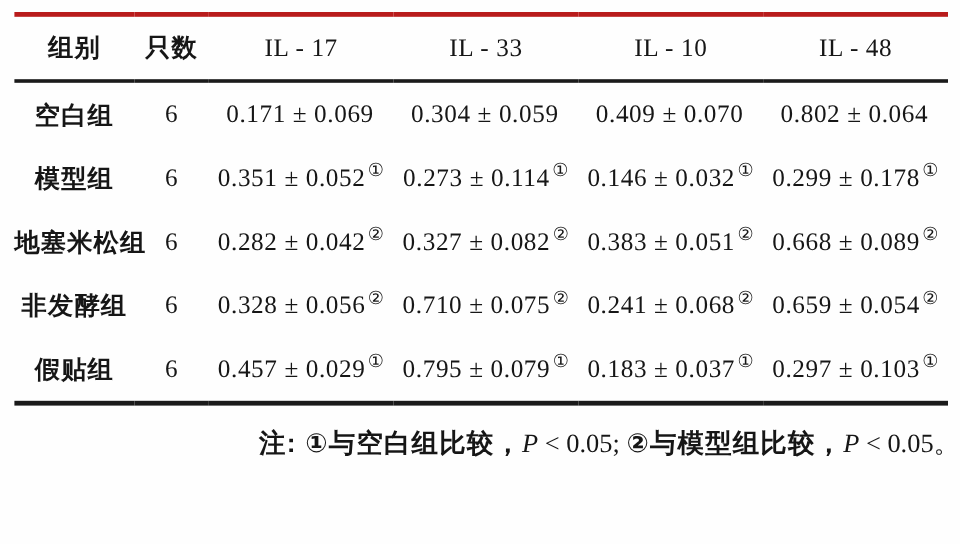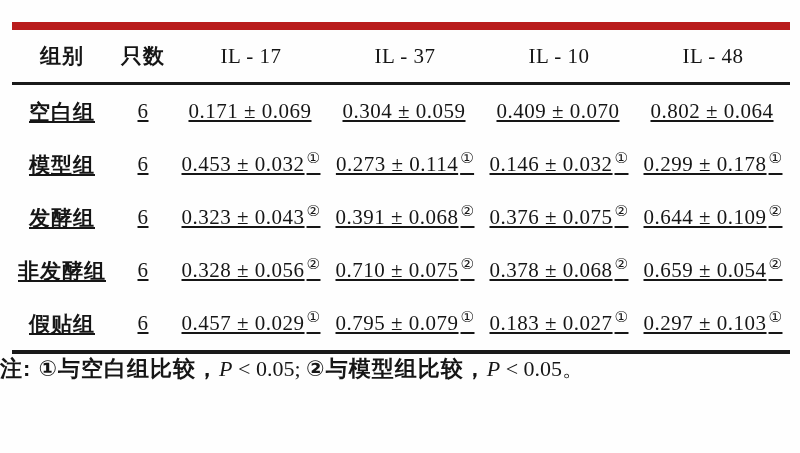--- a/index.html
+++ b/index.html
@@ -13,56 +13,57 @@
     height: 453px;
     background: #fefefe;
     overflow: hidden;
     color: #161616;
     font-family: "Liberation Sans", sans-serif;
   }
   table.data-table {
     border-collapse: collapse;
     table-layout: fixed;
     width: 778px;
-    margin: 22px 0 0 12px;
-    border-top: 8px solid #b91c1c;
+    margin: 10px 0 0 12px;
+    border-top: 4px solid #b91c1c;
     border-bottom: 4px solid #1a1a1a;
   }
   table.data-table thead tr {
     border-bottom: 3px solid #1a1a1a;
   }
   th, td {
     text-align: center;
     vertical-align: middle;
     padding: 0;
     white-space: nowrap;
     font-weight: normal;
   }
   thead th { height: 52px; }
-  tbody td { height: 53px; text-decoration: underline; }
+  tbody td { height: 53px; }
   .cn {
     font-family: "Liberation Sans", "DejaVu Sans", sans-serif;
     font-weight: 700;
     font-size: 21px;
     letter-spacing: 1px;
   }
   .num {
     font-family: "Liberation Serif", "DejaVu Serif", serif;
     font-size: 21px;
     letter-spacing: 0.5px;
   }
   .mark {
     font-family: "DejaVu Sans", sans-serif;
     font-size: 15px;
     position: relative;
     top: -8px;
     margin-left: 2px;
   }
   .footnote {
-    text-align: left;
+    margin-top: 17px;
+    text-align: right;
     font-size: 22px;
     line-height: 30px;
   }
   .footnote .fcn {
     font-family: "Liberation Sans", "DejaVu Sans", sans-serif;
     font-weight: 700;
     letter-spacing: 1px;
   }
   .footnote .fp {
     font-family: "Liberation Serif", "DejaVu Serif", serif;
@@ -85,64 +86,64 @@
         <col style="width:154px">
       <col style="width:154px">
         <col style="width:154px">
         <col style="width:154px">
     </colgroup>
     <thead>
       <tr>
         <th class="cn">组别</th>
         <th class="cn">只数</th>
         <th class="num">IL - 17</th>
-        <th class="num">IL - 37</th>
+        <th class="num">IL - 33</th>
         <th class="num">IL - 10</th>
         <th class="num">IL - 48</th>
       </tr>
     </thead>
     <tbody>
       <tr>
         <td class="cn">空白组</td>
         <td class="num">6</td>
         <td class="num"><span>0.171 ± 0.069</span><span class="mark"></span></td>
         <td class="num"><span>0.304 ± 0.059</span><span class="mark"></span></td>
         <td class="num"><span>0.409 ± 0.070</span><span class="mark"></span></td>
         <td class="num"><span>0.802 ± 0.064</span><span class="mark"></span></td>
       </tr>
       <tr>
         <td class="cn">模型组</td>
         <td class="num">6</td>
-        <td class="num"><span>0.453 ± 0.032</span><span class="mark">①</span></td>
+        <td class="num"><span>0.351 ± 0.052</span><span class="mark">①</span></td>
         <td class="num"><span>0.273 ± 0.114</span><span class="mark">①</span></td>
         <td class="num"><span>0.146 ± 0.032</span><span class="mark">①</span></td>
         <td class="num"><span>0.299 ± 0.178</span><span class="mark">①</span></td>
       </tr>
       <tr>
-        <td class="cn">发酵组</td>
+        <td class="cn">地塞米松组</td>
         <td class="num">6</td>
-        <td class="num"><span>0.323 ± 0.043</span><span class="mark">②</span></td>
-        <td class="num"><span>0.391 ± 0.068</span><span class="mark">②</span></td>
-        <td class="num"><span>0.376 ± 0.075</span><span class="mark">②</span></td>
-        <td class="num"><span>0.644 ± 0.109</span><span class="mark">②</span></td>
+        <td class="num"><span>0.282 ± 0.042</span><span class="mark">②</span></td>
+        <td class="num"><span>0.327 ± 0.082</span><span class="mark">②</span></td>
+        <td class="num"><span>0.383 ± 0.051</span><span class="mark">②</span></td>
+        <td class="num"><span>0.668 ± 0.089</span><span class="mark">②</span></td>
       </tr>
       <tr>
         <td class="cn">非发酵组</td>
         <td class="num">6</td>
         <td class="num"><span>0.328 ± 0.056</span><span class="mark">②</span></td>
         <td class="num"><span>0.710 ± 0.075</span><span class="mark">②</span></td>
-        <td class="num"><span>0.378 ± 0.068</span><span class="mark">②</span></td>
+        <td class="num"><span>0.241 ± 0.068</span><span class="mark">②</span></td>
         <td class="num"><span>0.659 ± 0.054</span><span class="mark">②</span></td>
       </tr>
       <tr>
         <td class="cn">假贴组</td>
         <td class="num">6</td>
         <td class="num"><span>0.457 ± 0.029</span><span class="mark">①</span></td>
         <td class="num"><span>0.795 ± 0.079</span><span class="mark">①</span></td>
-        <td class="num"><span>0.183 ± 0.027</span><span class="mark">①</span></td>
+        <td class="num"><span>0.183 ± 0.037</span><span class="mark">①</span></td>
         <td class="num"><span>0.297 ± 0.103</span><span class="mark">①</span></td>
       </tr>
     </tbody>
   </table>
 
   <div class="footnote">
     <span class="fcn">注: ①与空白组比较</span><span class="fcn">，</span><span class="fp">P</span><span class="fnum"> &lt; 0.05; </span><span class="fcn">②与模型组比较</span><span class="fcn">，</span><span class="fp">P</span><span class="fnum"> &lt; 0.05。</span>
   </div>
 </div>
 

